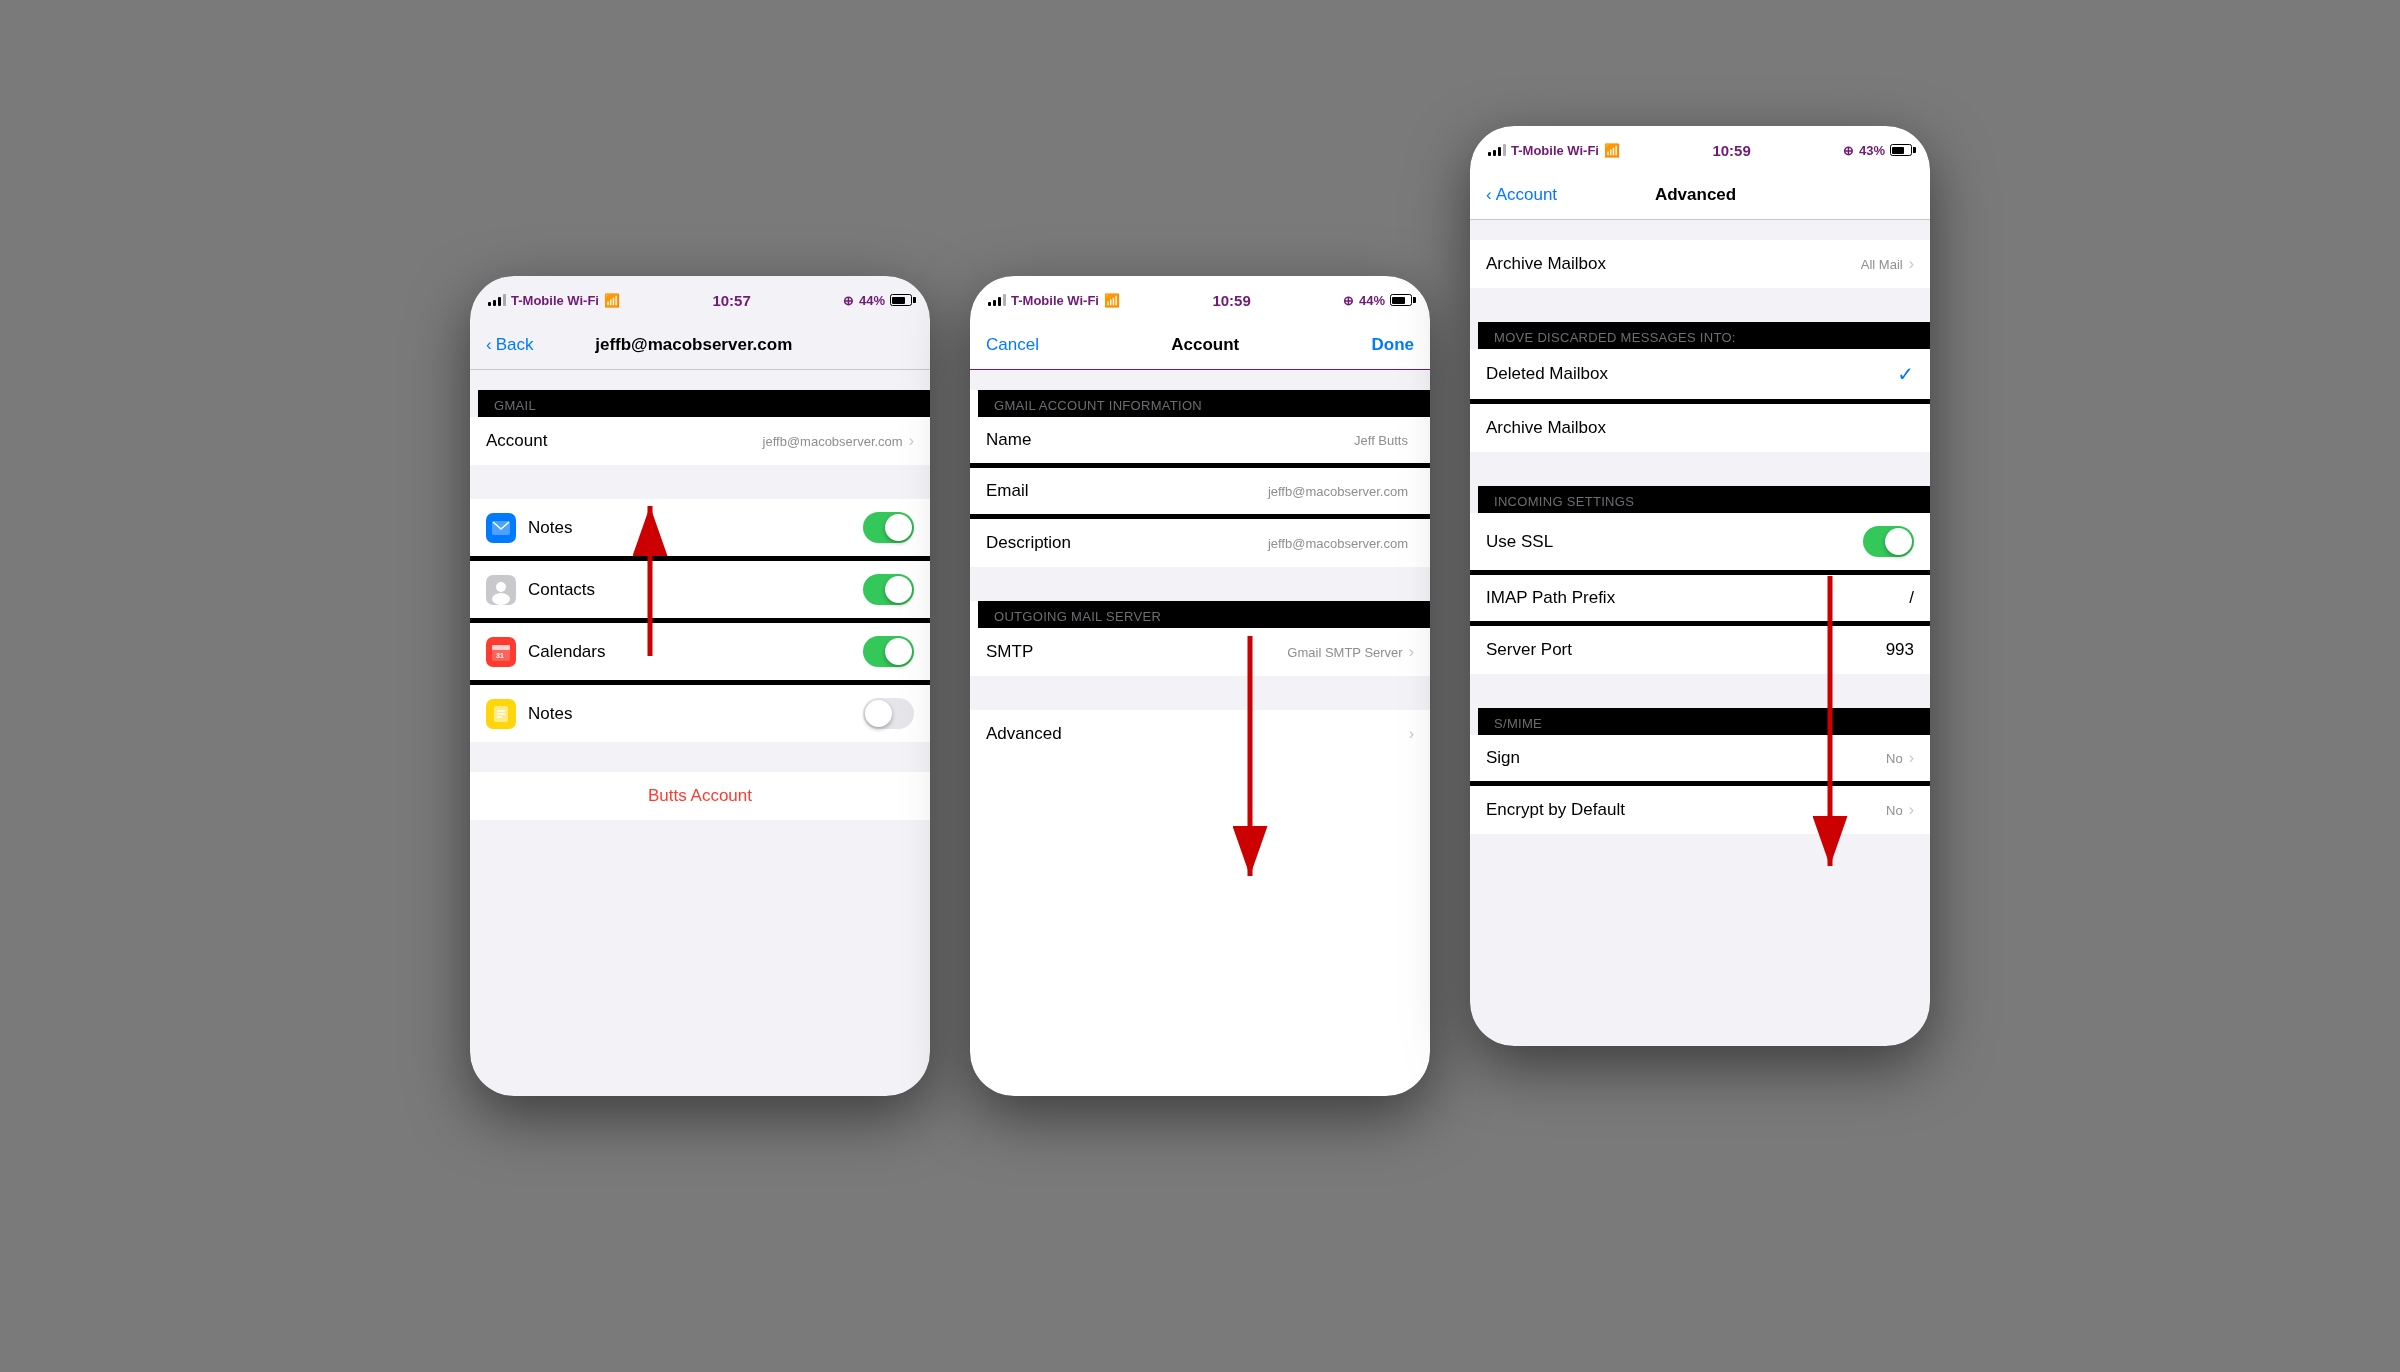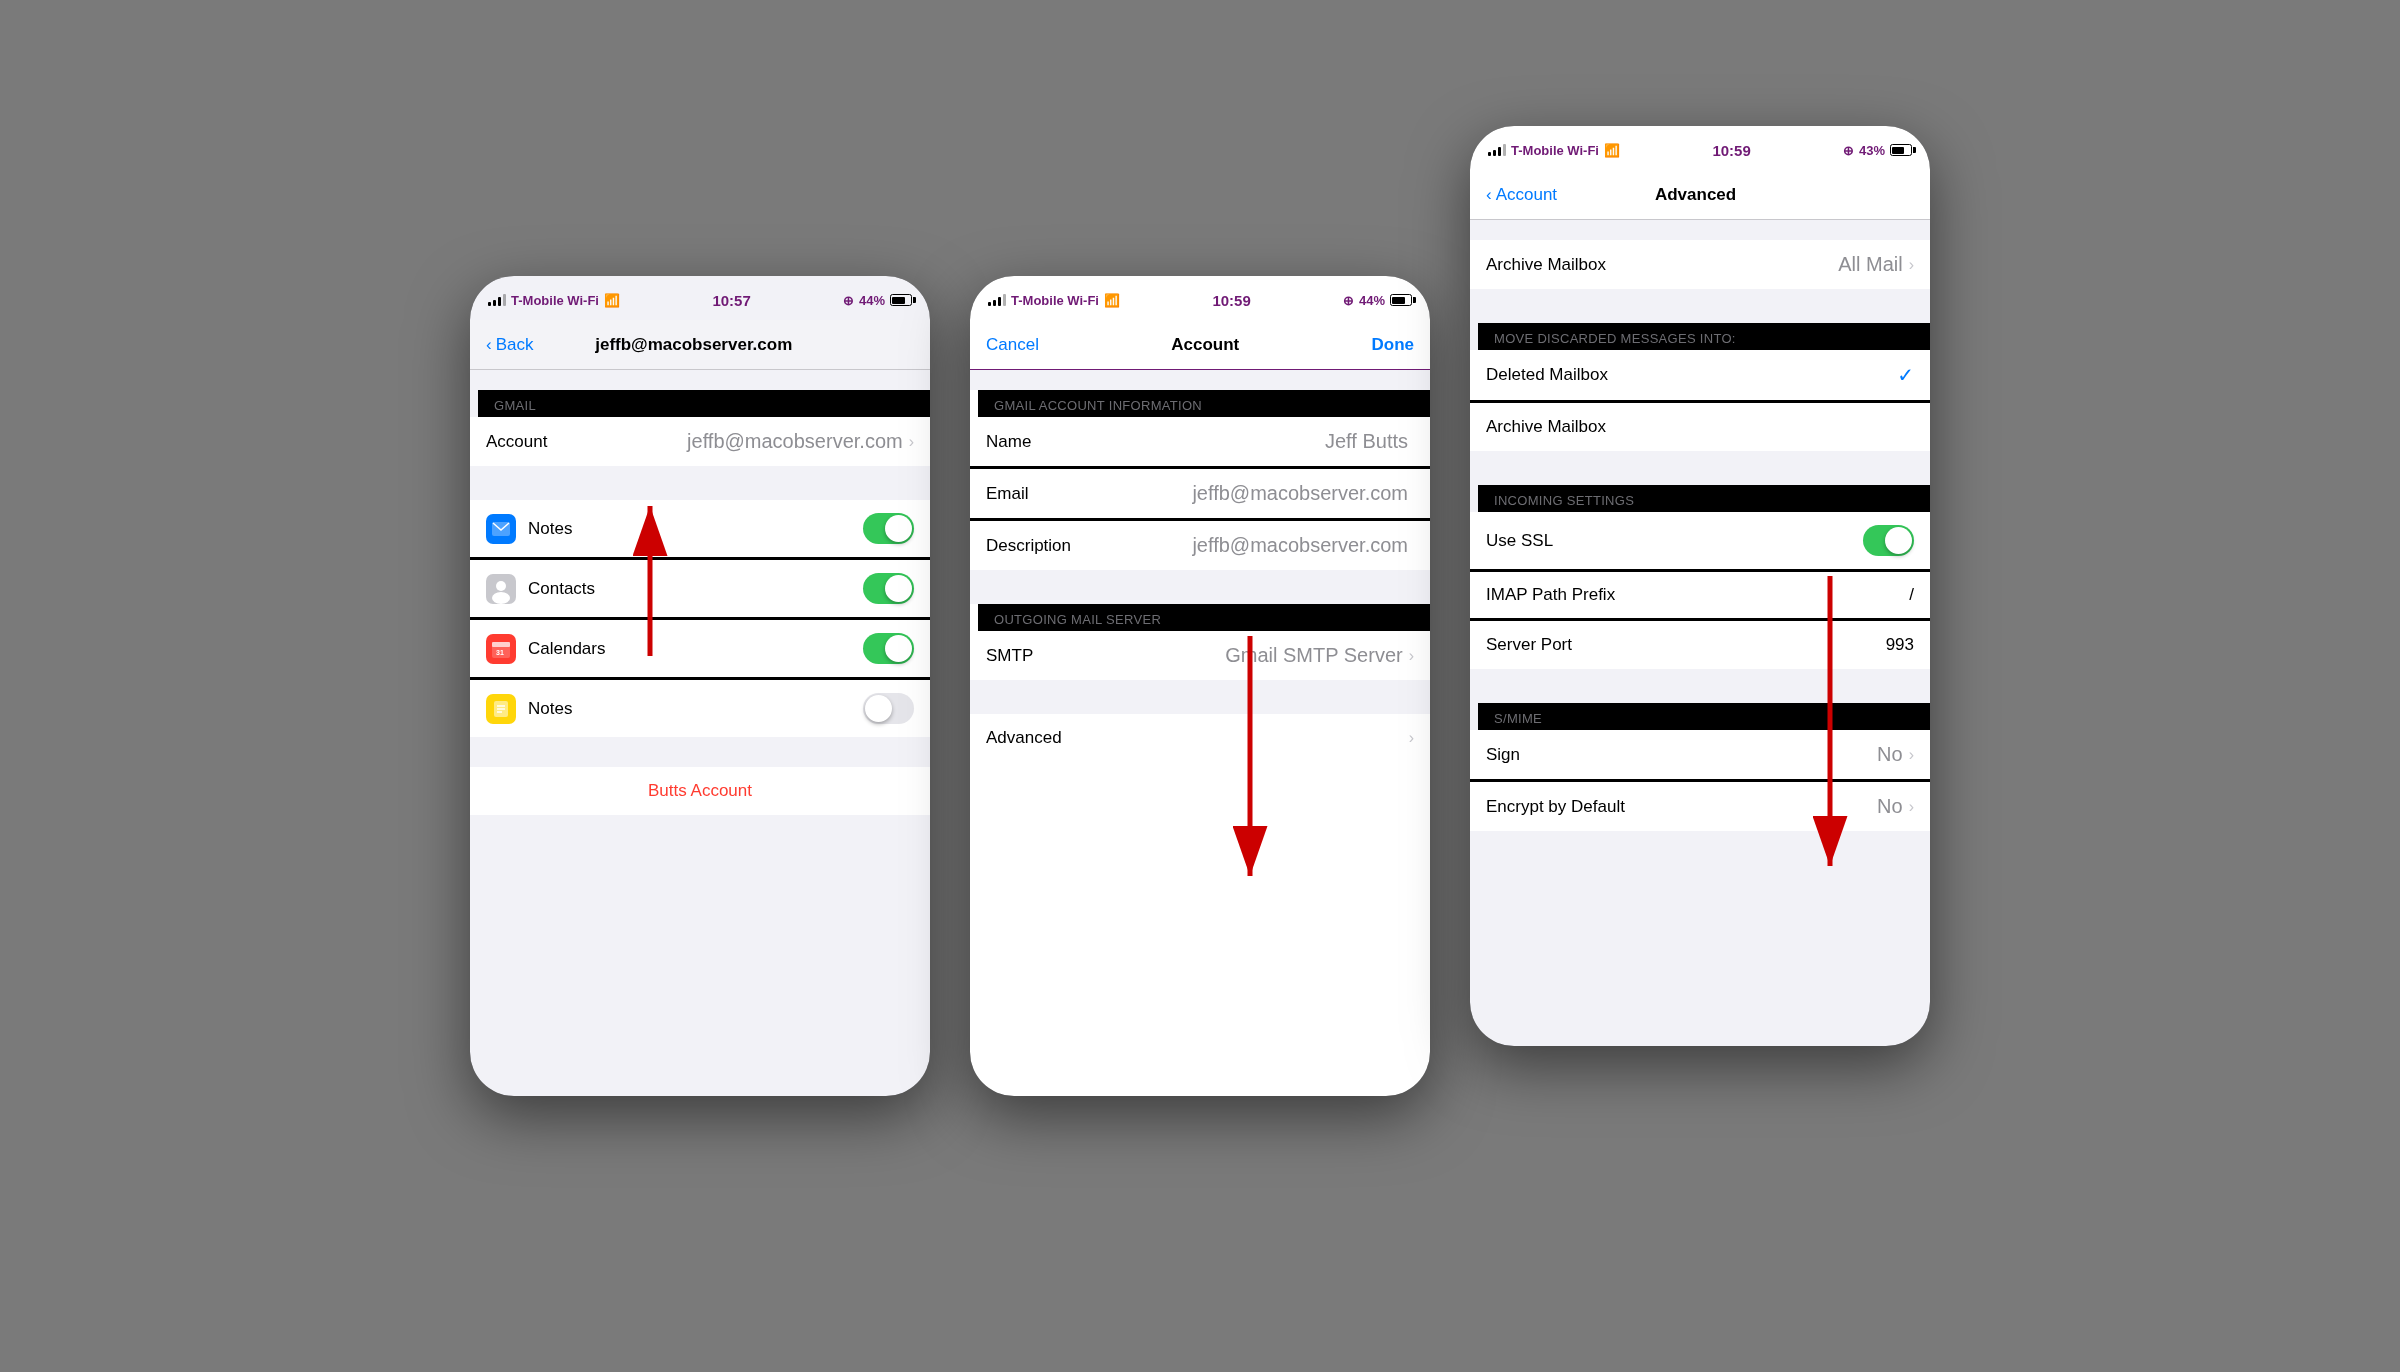--- a/index.html
+++ b/index.html
@@ -92,27 +92,27 @@
     .table-section {
       background: #a16207;
       margin-bottom: 0;
     }
 
     .table-row {
       background: #fff;
       display: flex;
       align-items: center;
       padding: 13px 16px;
-      border-bottom: 3px solid #000000;
+      border-bottom: 5px solid #000000;
       min-height: 48px;
     }
     .table-row:last-child { border-bottom: none; }
 
     .row-label { font-size: 17px; color: #000; flex: 1; }
-    .row-value { font-size: 20px; color: #8e8e93; margin-right: 6px; }
+    .row-value { font-size: 13px; color: #8e8e93; margin-right: 6px; }
     .row-chevron { color: #c7c7cc; font-size: 16px; }
 
     
     .toggle {
       width: 51px; height: 31px;
       border-radius: 15.5px;
       position: relative;
       transition: background 0.2s;
       flex-shrink: 0;
     }

